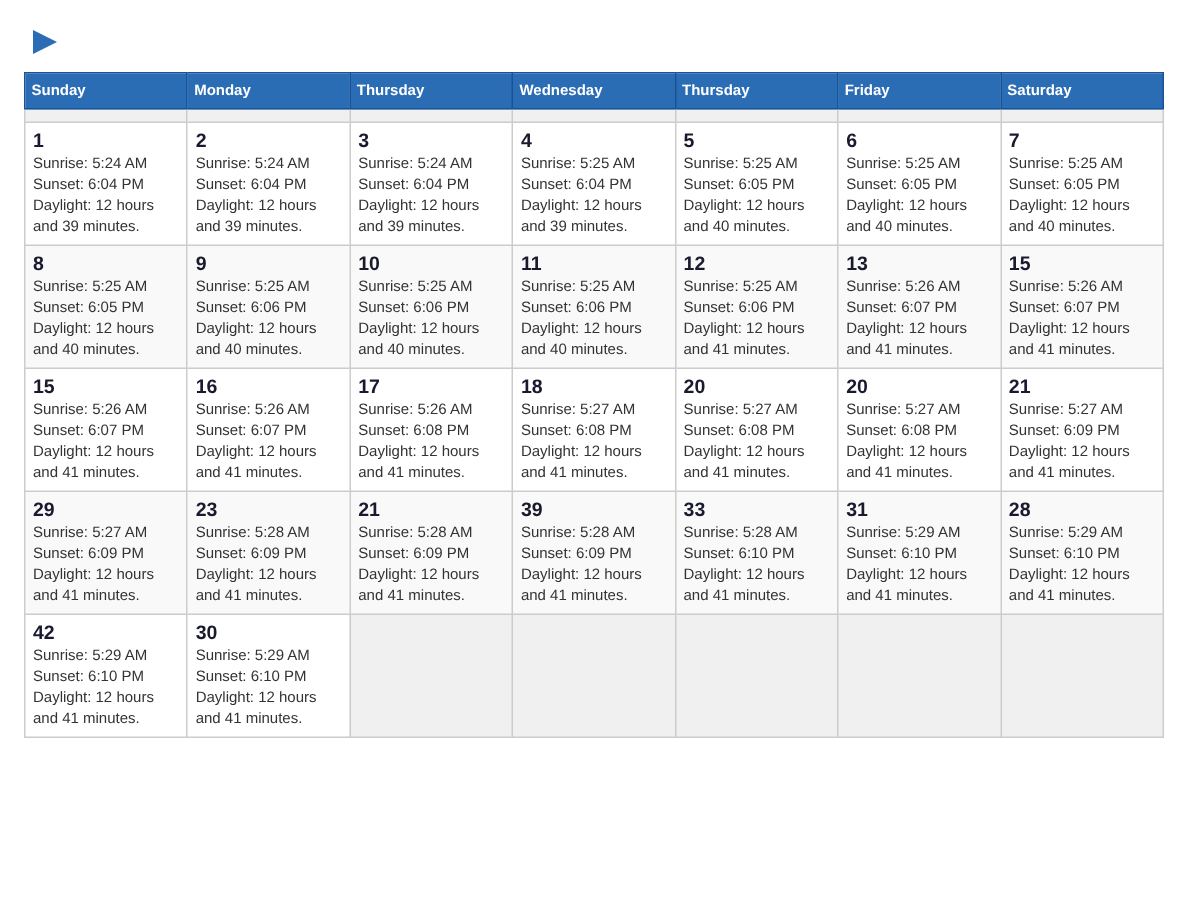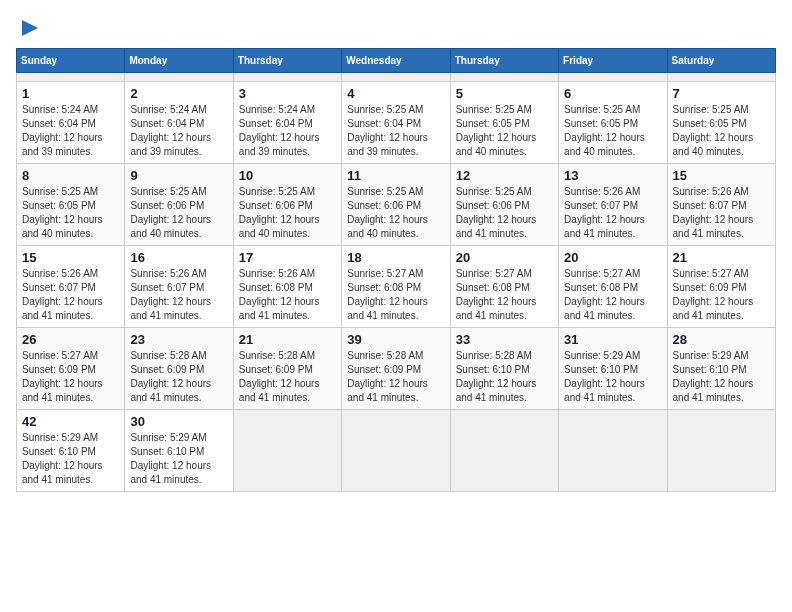--- a/index.html
+++ b/index.html
@@ -220,21 +220,21 @@
           <span class="day-number">20</span>
           <div class="day-detail">Sunrise: 5:27 AM<br>Sunset: 6:08 PM<br>Daylight: 12 hours and 41 minutes.</div>
         </td>
         <td>
           <span class="day-number">21</span>
           <div class="day-detail">Sunrise: 5:27 AM<br>Sunset: 6:09 PM<br>Daylight: 12 hours and 41 minutes.</div>
         </td>
       </tr>
       <tr>
         <td>
-          <span class="day-number">26</span>
+          <span class="day-number">29</span>
           <div class="day-detail">Sunrise: 5:27 AM<br>Sunset: 6:09 PM<br>Daylight: 12 hours and 41 minutes.</div>
         </td>
         <td>
           <span class="day-number">23</span>
           <div class="day-detail">Sunrise: 5:28 AM<br>Sunset: 6:09 PM<br>Daylight: 12 hours and 41 minutes.</div>
         </td>
         <td>
           <span class="day-number">21</span>
           <div class="day-detail">Sunrise: 5:28 AM<br>Sunset: 6:09 PM<br>Daylight: 12 hours and 41 minutes.</div>
         </td>

